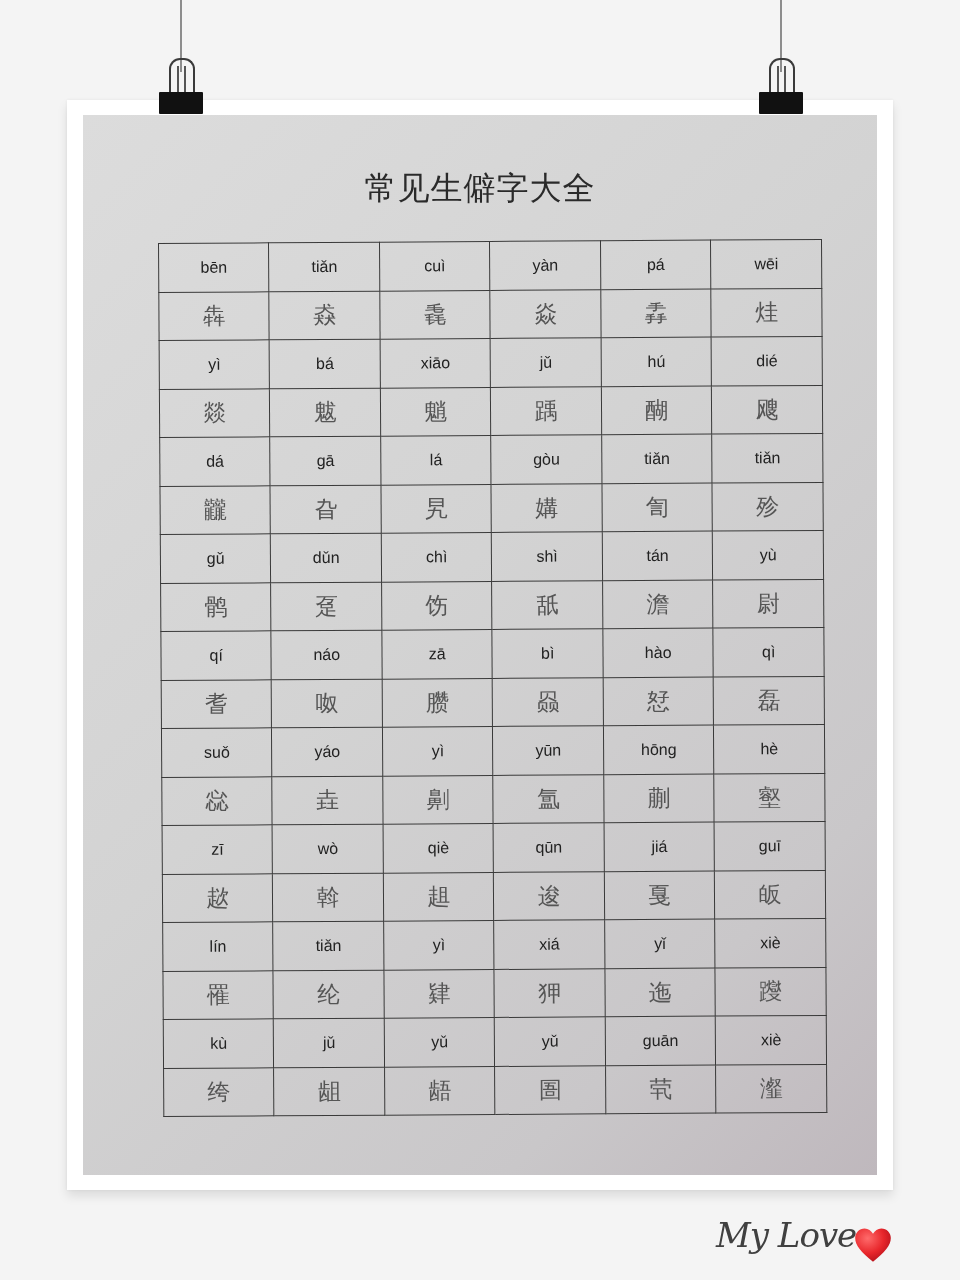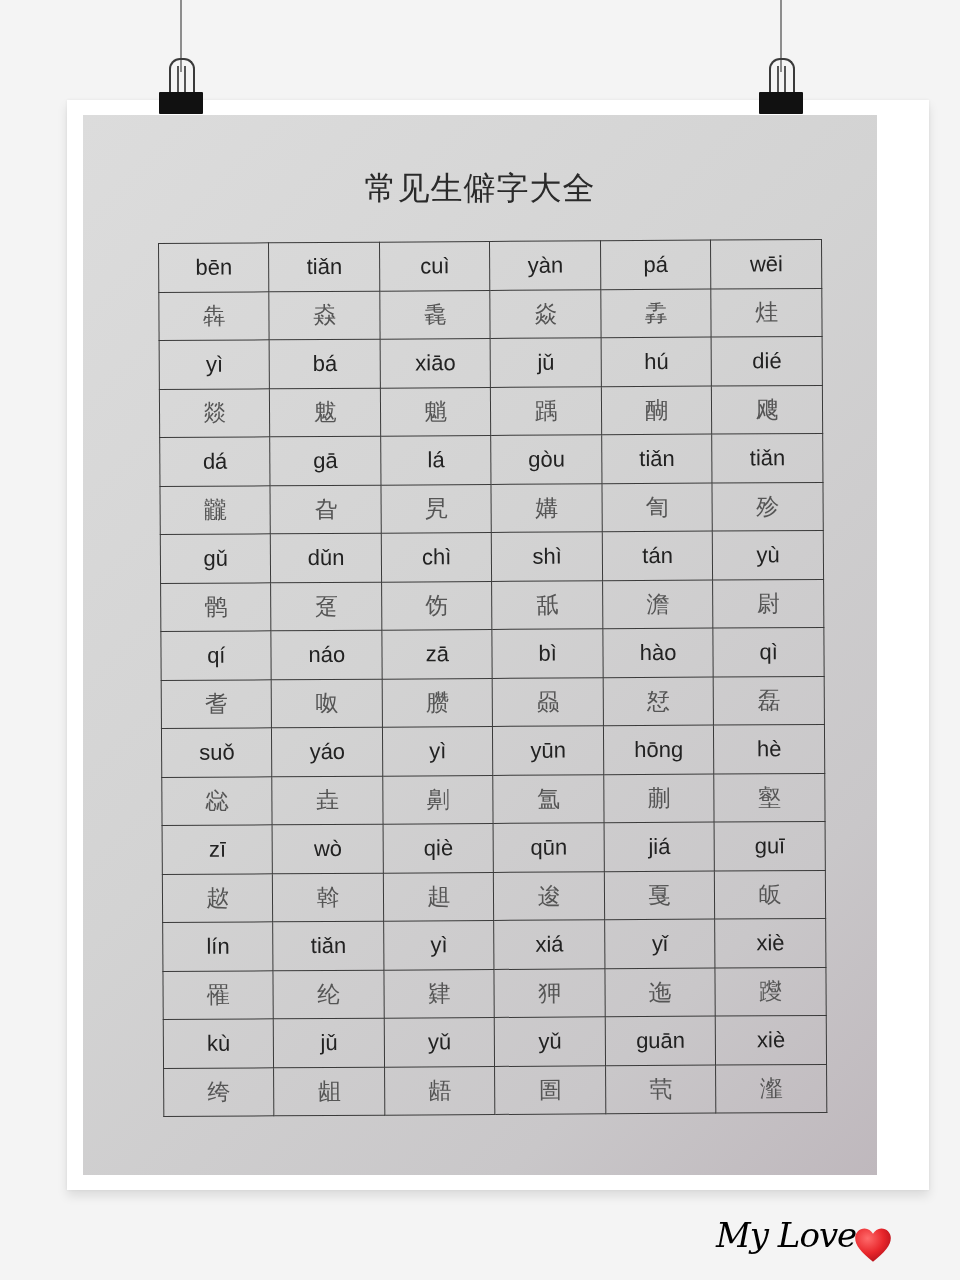--- a/index.html
+++ b/index.html
@@ -20,44 +20,43 @@
     border-left:2px solid #555; border-right:2px solid #555;
   }
   .clip .body {
     position:absolute; left:0; top:34px; width:44px; height:22px; background:#111;
     border-radius:1px;
   }
   .frame {
     position:absolute; left:67px; top:100px; width:826px; height:1090px;
     background:#ffffff;
     box-shadow:0 6px 10px rgba(0,0,0,0.10), 0 0 3px rgba(0,0,0,0.06);
-    padding-left:36px;
   }
   .photo {
     position:absolute; left:16px; top:15px; width:794px; height:1060px;
     background:linear-gradient(135deg,#dcdcdc 0%,#d3d3d3 45%,#c9c7c9 80%,#bfb8bd 100%);
   }
   .title {
     position:absolute; left:0; right:0; top:52px; text-align:center;
     font-family:"DejaVu Serif","Liberation Serif",serif;
     font-size:32px; color:#2a2a2a; letter-spacing:1px;
   }
   table.chars {
     position:absolute; left:75px; top:128px; width:664px;
     border-collapse:collapse; transform:rotate(-0.35deg); transform-origin:top left;
   }
   table.chars td {
     border:1.4px solid #3a3a3a; text-align:center; vertical-align:middle;
     width:16.66%; height:47.5px; padding:0;
   }
-  td.py { font-size:22px; color:#222; }
+  td.py { font-size:16px; color:#222; }
   td.hz { font-size:23px; color:#555; font-family:"DejaVu Serif","Liberation Serif",serif; }
   .signature {
     position:absolute; left:716px; top:1215px; font-family:"DejaVu Serif","Liberation Serif",serif;
-    font-style:italic; font-size:34px; color:#000000; letter-spacing:-1px;
+    font-style:italic; font-size:34px; color:#404040; letter-spacing:-1px;
   }
   .heart {
     position:absolute; left:854px; top:1226px; width:38px; height:38px;
   }
 </style>
 </head>
 <body>
 
 <div class="string" style="left:180px;"></div>
 <div class="string" style="left:780px;"></div>

